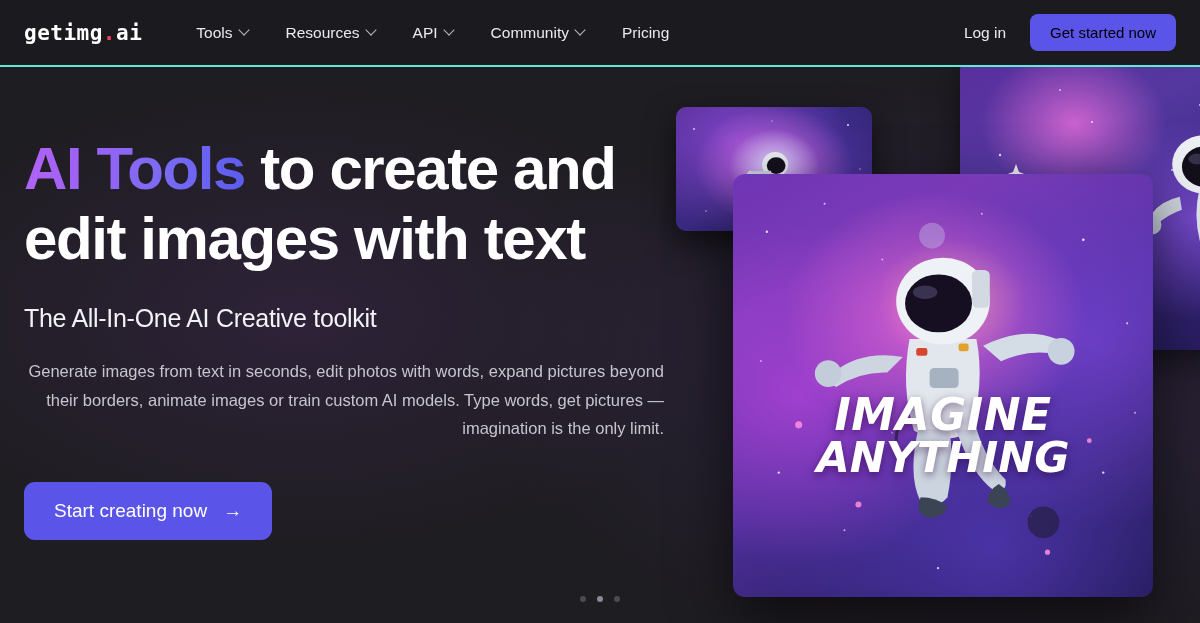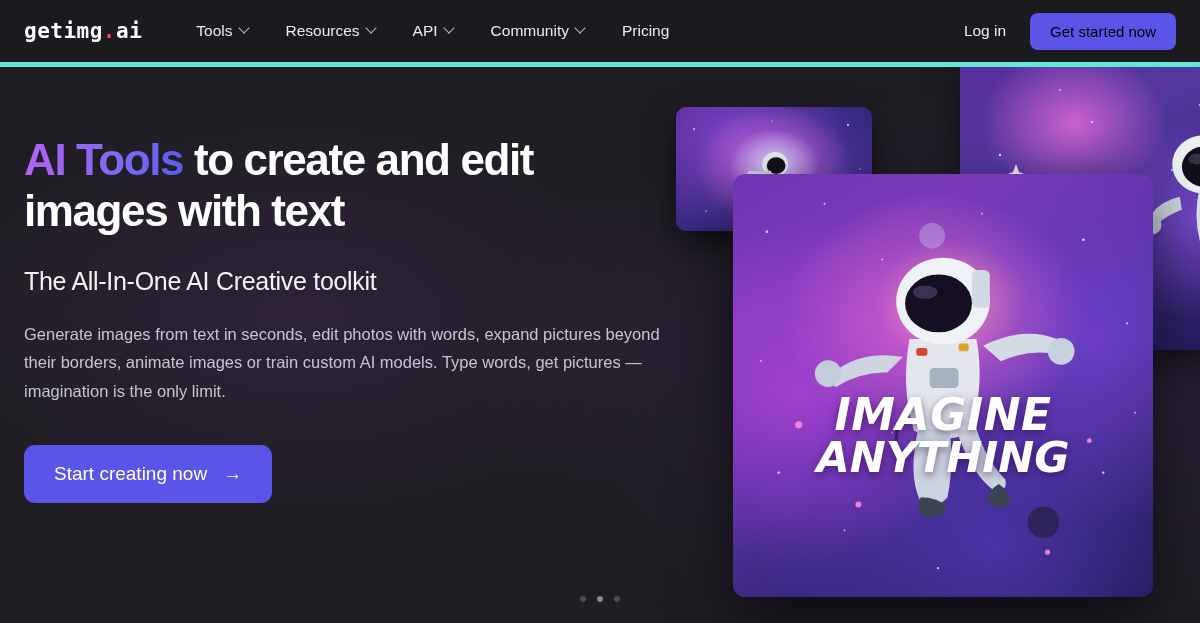--- a/index.html
+++ b/index.html
@@ -8,21 +8,21 @@
     background:#1c1c1f;
     font-family:"Liberation Sans", sans-serif;
     color:#fff;
     position:relative;
   }
 
   
   #navbar{
     position:absolute; top:0; left:0; width:1200px; height:67px;
     background:#1b1b1f;
-    border-bottom:5px solid #5eead4;
+    border-bottom:2px solid #5eead4;
     display:flex; align-items:center;
     z-index:40;
   }
   #logo{
     margin-left:24px;
     font-family:"DejaVu Sans Mono","Liberation Mono",monospace;
     font-size:21px; font-weight:700; letter-spacing:.5px;
     color:#fff; white-space:nowrap; cursor:pointer;
   }
   #logo .dot{ color:#ef4466; }
@@ -53,35 +53,35 @@
     background:
       radial-gradient(620px 340px at 300px 250px, rgba(124,58,170,0.17), rgba(0,0,0,0) 70%),
       radial-gradient(700px 420px at 980px 300px, rgba(120,60,200,0.18), rgba(0,0,0,0) 72%),
       #1e1d21;
     overflow:hidden;
   }
 
   #hero-copy{ position:absolute; left:24px; top:67px; width:660px; }
 
   #headline{
-    font-size:44px; line-height:1.17; font-weight:700;
+    font-size:60px; line-height:1.17; font-weight:700;
     letter-spacing:-1.4px; color:#ffffff;
   }
   #headline .grad{
     background:linear-gradient(90deg,#b163f5 0%,#9a62f4 30%,#7b6bf2 62%,#5b5cf0 100%);
     -webkit-background-clip:text; background-clip:text;
     -webkit-text-fill-color:transparent; color:transparent;
   }
   #subheadline{
     margin-top:30px; font-size:25px; font-weight:500;
     color:#f2f2f5; letter-spacing:-.3px;
   }
   #hero-body{
     margin-top:24px; font-size:16.5px; line-height:1.73;
-    color:#c5c5cf; max-width:640px;
+    color:#c5c5cf; max-width:640px;text-align:right;
   }
 
   #cta-button{
     margin-top:39px; display:inline-flex; align-items:center; gap:16px;
     background:#5b54e8; color:#fff; border:none; cursor:pointer;
     font-family:inherit; font-size:19px; font-weight:500;
     padding:18px 30px; border-radius:11px;
   }
   #cta-arrow{ font-size:19px; line-height:1; }
 

